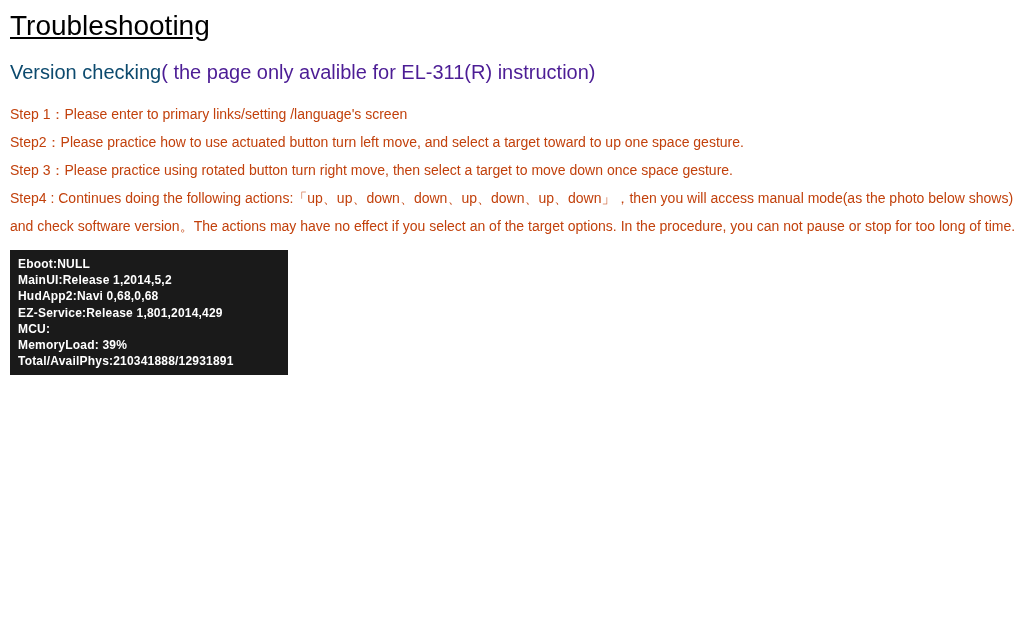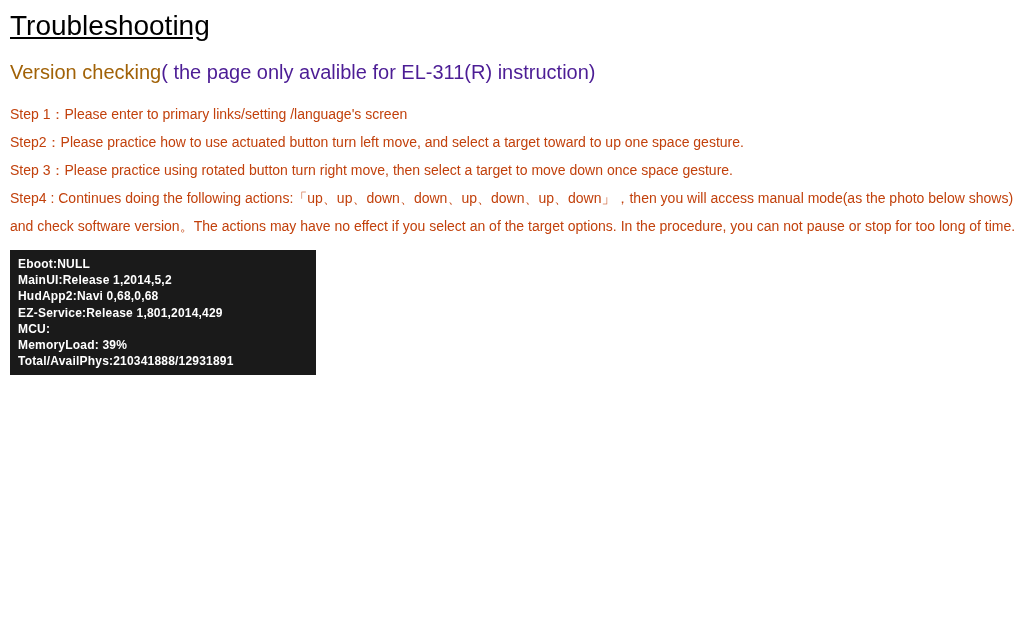--- a/index.html
+++ b/index.html
@@ -20,37 +20,37 @@
       font-weight: 400;
       margin-bottom: 18px;
       display: inline-block;
       border-bottom: 1px solid transparent;
     }
     .version-line {
       font-size: 20px;
       margin-bottom: 16px;
     }
     .version-label {
-      color: #a16207;
+      color: #0c4a6e;
     }
     .version-note {
       color: #4c1d95;
     }
     .body-text {
       font-size: 14px;
       line-height: 2.0;
       color: #c2410c;
     }
     .body-text p {
       margin: 0;
     }
     .screenshot {
       margin-top: 10px;
       background: #1a1a1a;
-      width: 306px;
+      width: 278px;
       padding: 6px 8px 6px 8px;
       font-family: Arial, sans-serif;
       color: #ffffff;
       font-size: 12px;
       line-height: 1.35;
       letter-spacing: 0.2px;
       font-weight: bold;
     }
     .screenshot div {
       white-space: nowrap;

